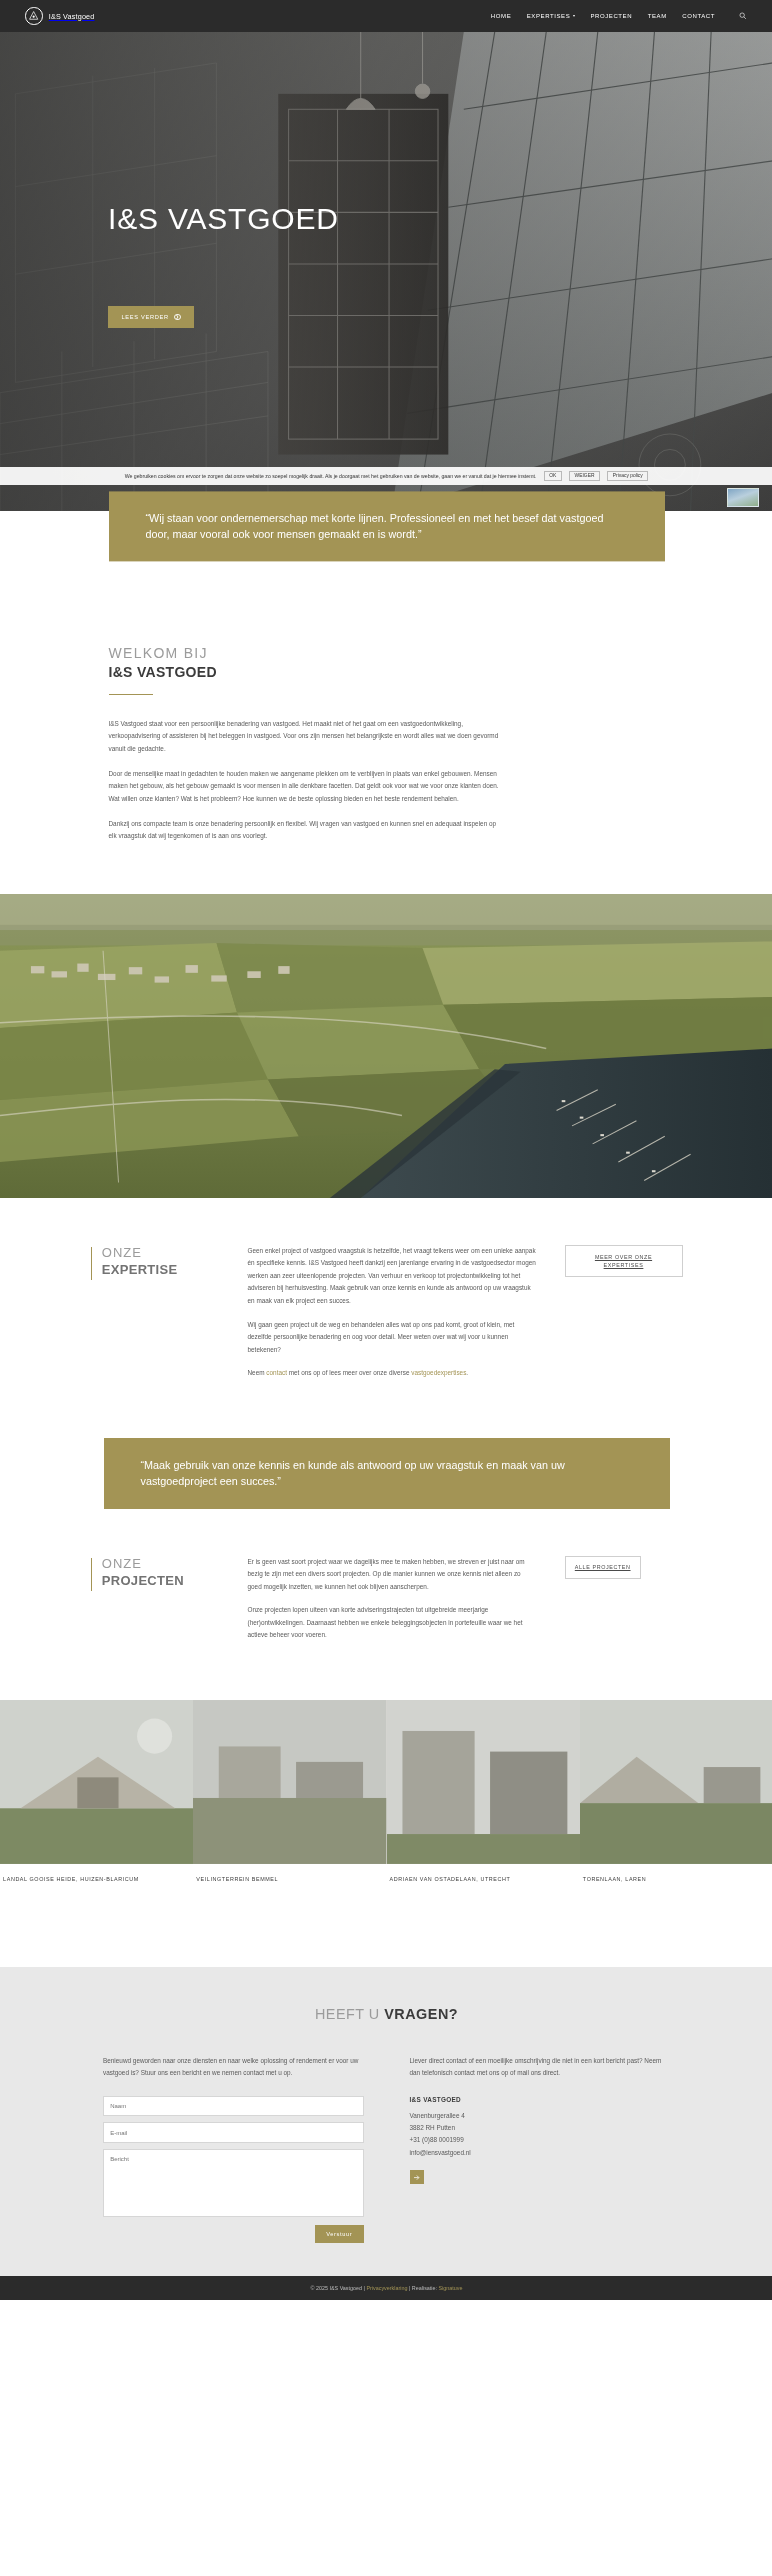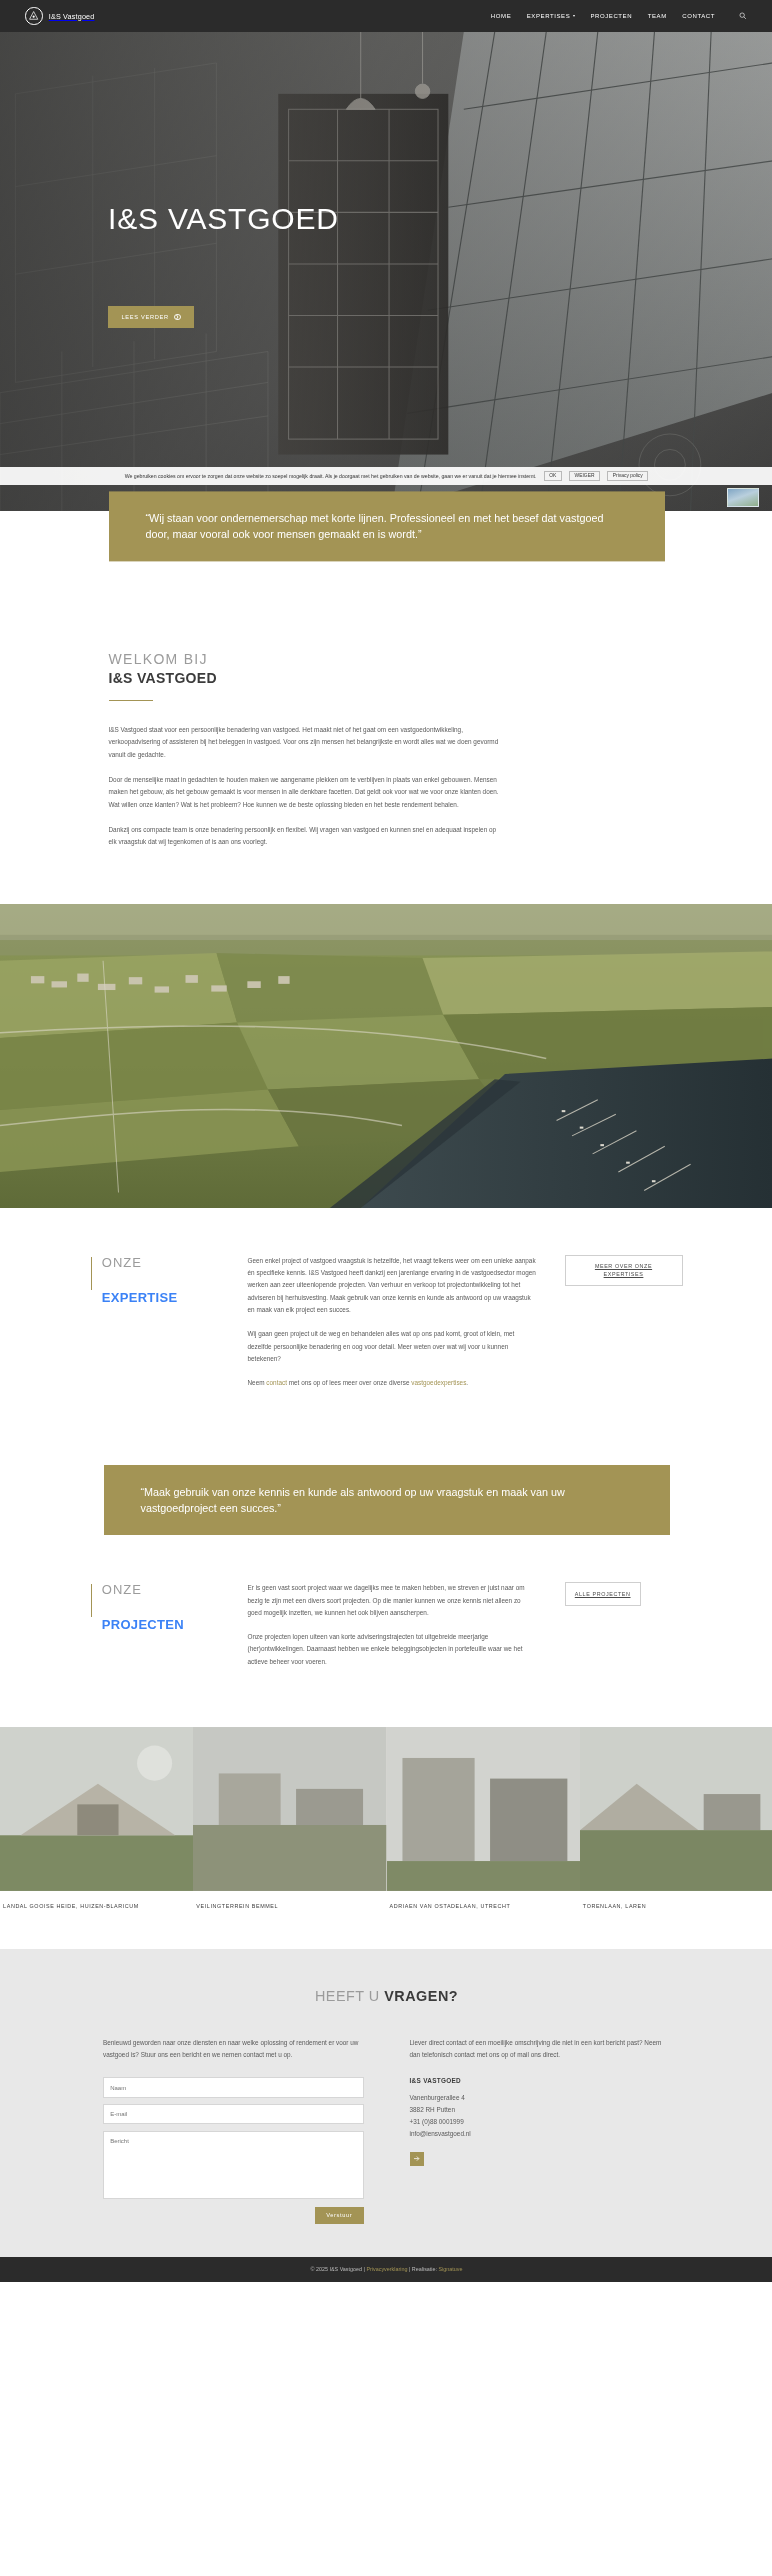--- a/index.html
+++ b/index.html
@@ -126,27 +126,27 @@
   .quote-band {
     background: #a39455;
     color: #ffffff;
     margin: 0 auto;
     padding: 19px 37px;
   }
   .quote-band p {
     margin: 0; font-size: 10.8px; line-height: 1.5; font-weight: normal;
   }
   .band-one { width: 556px; margin-top: 0; transform: translateY(-19.6px); }
-  .band-two { width: 566px; margin-top: 17px; }
+  .band-two { width: 566px; margin-top: 0; }
 
   
   .welcome {
     padding: 54px 0 39px 0;
   }
-  .wrap { width: 556px; margin: 16px auto; }
+  .wrap { width: 556px; margin: 10px auto; }
   .eyebrow {
     font-size: 14px; color: #9b9b9b; letter-spacing: 1.3px; font-weight: normal; margin: 0;
   }
   .heading-strong {
     font-size: 14px; color: #3b3b3b; letter-spacing: 0.3px; font-weight: bold; margin: 3.1px 0 0 0;
   }
   .rule {
     width: 44px; height: 1px; background: #a39455; margin: 13.4px 0 0 0;
   }
   .body-col { max-width: 392px; margin-top: 23px; }
@@ -166,21 +166,21 @@
   .cols {
     width: 592px; margin: 0 auto;
     display: grid; grid-template-columns: 129px 1fr 118px; gap: 28px;
   }
   .side-title { position: relative; padding-left: 11.3px; }
   .side-title::before {
     content: ""; position: absolute; left: 0; top: 2.1px;
     width: 1px; height: 33px; background: #a39455;
   }
   .side-title .l1 { font-size: 13px; color: #9b9b9b; letter-spacing: 1px; display: block; }
-  .side-title .l2 { font-size: 13px; color: #3b82f6; letter-spacing: 0.3px; font-weight: bold; display: block; margin-top: 20px; }
+  .side-title .l2 { font-size: 13px; color: #737373; letter-spacing: 0.3px; font-weight: bold; display: block; margin-top: 2px; }
   .col-body p { font-size: 6.4px; line-height: 1.95; color: #5a5a5a; margin: 0 0 11.3px 0; }
   .col-body a { color: #a39455; text-decoration: none; }
   .ghost-btn {
     display: inline-block; border: 0.5px solid #cfcfcf; background: #fff;
     color: #4a4a4a; font-size: 5.4px; letter-spacing: 0.6px;
     padding: 6.7px 9.3px; text-align: center; line-height: 1.5; cursor: pointer;
     font-family: "Liberation Sans", sans-serif;
   }
 
   
@@ -191,21 +191,21 @@
   }
   .project-card { background: #ffffff; }
   .project-thumb { width: 100%; height: 164px; background: #d8d8d4; }
   .project-label {
     padding: 11.3px 3.1px 0 3.1px;
     font-size: 5.4px; letter-spacing: 0.6px; color: #3b3b3b; line-height: 1.6;
   }
 
   
   .vragen {
-    background: #e8e8e8; padding: 39px 0 33px 0; margin-top: 38px;
+    background: #e8e8e8; padding: 39px 0 33px 0; margin-top: 83px;
   }
   .vragen-title { text-align: center; font-size: 14.4px; letter-spacing: 0.5px; margin: 0 0 33px 0; font-weight: normal; }
   .vragen-title .light { color: #9b9b9b; }
   .vragen-title .dark { color: #3b3b3b; font-weight: bold; }
   .vragen-cols {
     width: 567px; margin: 0 auto;
     display: grid; grid-template-columns: 1fr 1fr; gap: 46px;
   }
   .intro-text { font-size: 6.4px; line-height: 1.9; color: #5a5a5a; margin: 0 0 16.5px 0; }
   .field {

